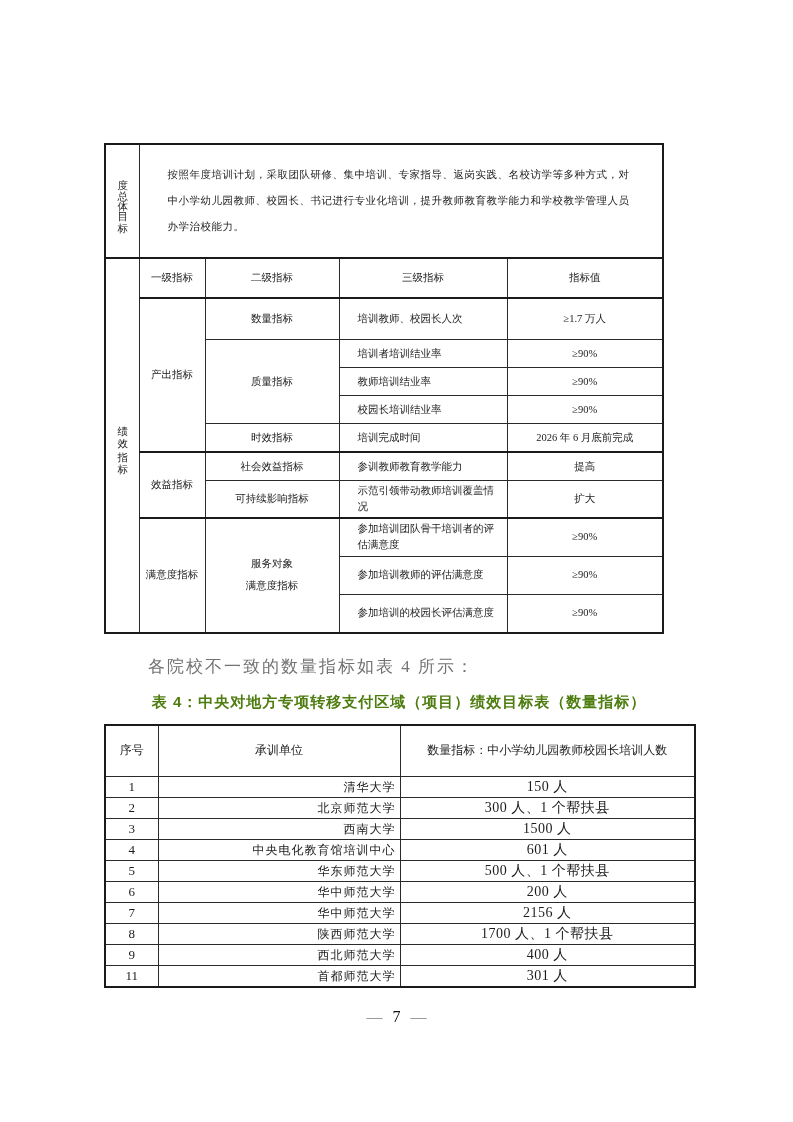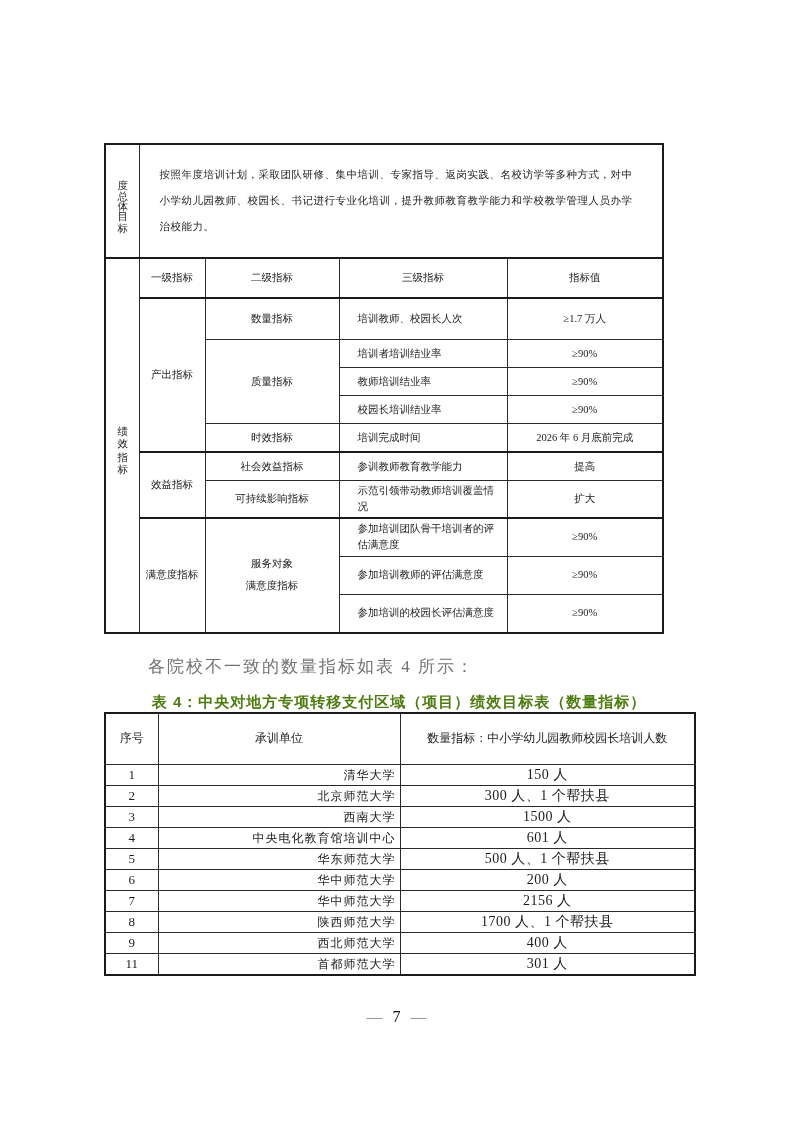--- a/index.html
+++ b/index.html
@@ -14,21 +14,21 @@
   
   table { border-collapse:collapse; }
   .t1 { width:558px; table-layout:fixed; border:2px solid #1a1a1a; }
   .t1 td {
     border:1px solid #2a2a2a; font-size:10.5px; line-height:1.5;
     text-align:center; vertical-align:middle; padding:2px 5px;
     word-break:break-all;
   }
   .t1 tr.thick-top > td { border-top:2px solid #1a1a1a; }
   .t1 td.goal-cell {
-    text-align:left; padding:8px 20px; line-height:2.45; letter-spacing:0.5px;
+    text-align:left; padding:8px 28px; line-height:2.45; letter-spacing:0.5px;
   }
   .t1 td.l3 { text-align:left; padding-left:18px; }
   .t1 td.val { white-space:nowrap; }
   .vlabel-cell { padding:0; }
   .vtext {
     display:inline-block; writing-mode:vertical-rl; text-orientation:upright;
   }
   .vtext.goal-v { letter-spacing:11px; }
   .vtext.perf-v { letter-spacing:13px; }
   .two-line span { display:block; line-height:2.1; }
@@ -43,21 +43,21 @@
     margin:20px 0 0 0; font-size:17px; letter-spacing:2px;
     text-indent:44px; line-height:1.5; color:#737373;
   }
   .t4-title {
     margin-top:14px; width:590px; text-align:center;
     font-family:"Liberation Sans","DejaVu Sans",sans-serif;
     font-weight:bold; font-size:15px; letter-spacing:1px; color:#4d7c0f;
   }
 
   
-  .t4 { width:590px; table-layout:fixed; border:2px solid #1a1a1a; }
+  .t4 { margin-top:12px; width:590px; table-layout:fixed; border:2px solid #1a1a1a; }
   .t4 th, .t4 td {
     border:1px solid #2a2a2a; font-weight:normal;
     text-align:center; vertical-align:middle; padding:1px 4px;
   }
   .t4 thead th { font-size:12px; line-height:1.6; height:48px; }
   .t4 thead th.qty-head { }
   .t4 tbody tr { height:21px; }
   .t4 td.no   { font-size:13px; }
   .t4 td.unit { font-size:12px; letter-spacing:1px;text-align:right; }
   .t4 td.val4 { font-size:14px; letter-spacing:0.5px; }

